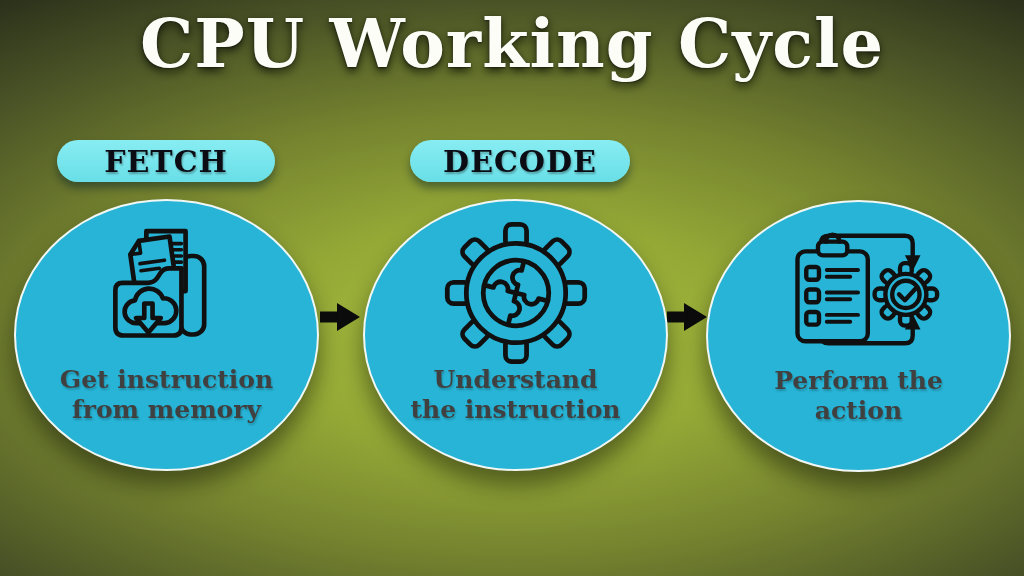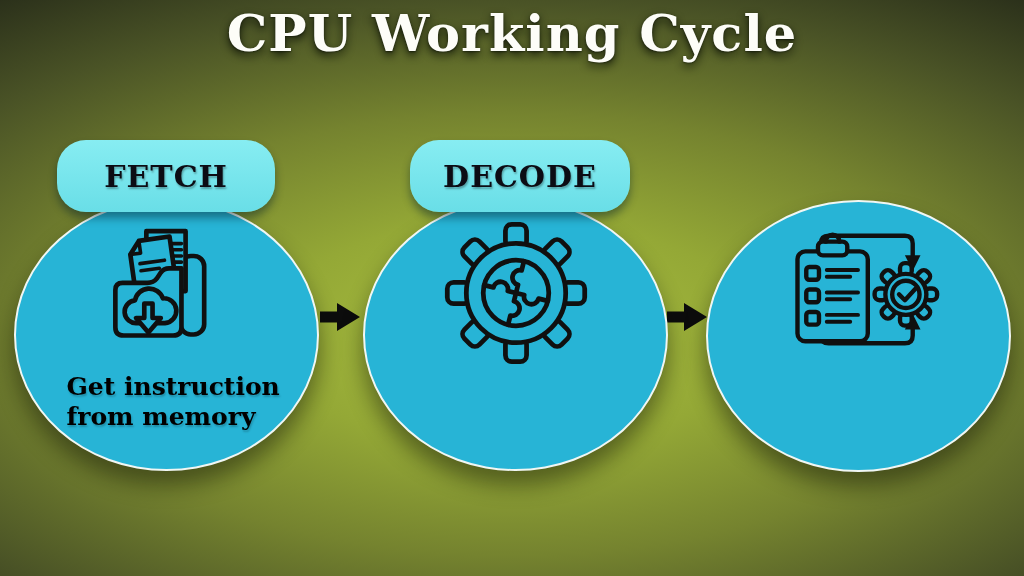--- a/index.html
+++ b/index.html
@@ -4,26 +4,26 @@
 <style>
   html,body{margin:0;padding:0;background:#111;}
   .stage{
     position:relative;width:1024px;height:576px;overflow:hidden;
     font-family:"DejaVu Serif","Liberation Serif",serif;
     background:radial-gradient(ellipse 95% 80% at 50% 58%,
       #a9bf40 0%, #94a836 25%, #75832f 48%, #4a5326 72%, #272c19 92%, #171b10 100%);
   }
   .title{
     position:absolute;top:2px;left:0;width:100%;margin:0;
-    text-align:center;color:#fdfdf8;font-size:51px;font-weight:bold;
+    text-align:center;color:#fdfdf8;font-size:67px;font-weight:bold;
     letter-spacing:1px;line-height:1.25;
     text-shadow:0 4px 9px rgba(8,12,4,.8),0 1px 2px rgba(8,12,4,.55);
   }
   .pill{
-    position:absolute;top:140px;height:72px;z-index:3;
+    position:absolute;top:140px;height:42px;z-index:3;
     border-radius:29px;background:linear-gradient(180deg,#87edf2 0%,#69dee7 100%);
     display:flex;align-items:center;justify-content:center;
     color:#0c0c14;font-weight:bold;font-size:30px;letter-spacing:1px;
     box-shadow:0 6px 9px rgba(5,30,40,.45);
     text-shadow:1px 2px 2px rgba(0,0,0,.3);
   }
   .pill-1{left:57px;width:218px;}
   .pill-2{left:410px;width:220px;}
   .pill-3{left:752px;width:222px;}
   .circle{
@@ -33,22 +33,22 @@
   }
   .circle-1{left:14px;}
   .circle-2{left:363px;}
   .circle-3{left:706px;top:200px;}
   .icon{position:absolute;left:50%;transform:translateX(-50%);}
   .icon-fetch{top:24px;}
   .icon-decode{top:18px;}
   .icon-execute{top:18px;}
   .caption{
     position:absolute;top:164px;left:50%;transform:translateX(-50%);
-    width:214px;margin:7px;
-    font-size:25px;font-weight:bold;line-height:1.18;color:#000000;
+    width:214px;margin:0;text-align:center;
+    font-size:25px;font-weight:bold;line-height:1.18;color:#404040;
     text-shadow:1px 2px 2px rgba(0,0,0,.22);
   }
   .arrow{position:absolute;top:303px;z-index:1;}
   .arrow-1{left:320px;}
   .arrow-2{left:667px;}
 </style>
 </head>
 <body>
 
 <div class="stage">
@@ -92,20 +92,21 @@
         <rect x="60" y="5" width="20" height="22" rx="6" transform="rotate(270 70 70)"></rect>
         <rect x="60" y="5" width="20" height="22" rx="6" transform="rotate(315 70 70)"></rect>
         <circle cx="70" cy="70" r="47"></circle>
         <circle cx="70" cy="70" r="31" fill="none"></circle>
         <g fill="none" transform="rotate(14 70 70)" stroke-linecap="round">
           <path d="M70,39 v9 a7,7 0 1 0 0,14 v16 a7,7 0 1 1 0,14 v9"></path>
           <path d="M39,70 h9 a7,7 0 1 1 14,0 h16 a7,7 0 1 0 14,0 h9"></path>
         </g>
       </g>
     </svg>
+    <p class="caption">Understand the instruction</p>
   </div>
 
   <svg class="arrow arrow-2" width="40" height="28" viewBox="0 0 40 28">
     <path d="M0,8.5 H17 V0 L40,14 L17,28 V19.5 H0 z" fill="#0c0c0c"></path>
   </svg>
 
   <div class="circle circle-3">
     <svg class="icon icon-execute" width="166" height="139" viewBox="0 0 170 142">
       <g fill="none" stroke="#101010" stroke-width="4.5" stroke-linecap="round" stroke-linejoin="round">
         <path d="M46,36 V24 q0,-8 8,-8 h78 q8,0 8,8 v14"></path>
@@ -129,15 +130,16 @@
           <rect x="127" y="44" width="12" height="13" rx="5" transform="rotate(180 133 76)"></rect>
           <rect x="127" y="44" width="12" height="13" rx="5" transform="rotate(225 133 76)"></rect>
           <rect x="127" y="44" width="12" height="13" rx="5" transform="rotate(270 133 76)"></rect>
           <rect x="127" y="44" width="12" height="13" rx="5" transform="rotate(315 133 76)"></rect>
           <circle cx="133" cy="76" r="21"></circle>
           <circle cx="133" cy="76" r="14" fill="none"></circle>
         </g>
         <path d="M126,76 l6,6 11,-12"></path>
       </g>
     </svg>
+    <p class="caption">Perform the action</p>
   </div>
 
 </div>
 
 </body></html>

